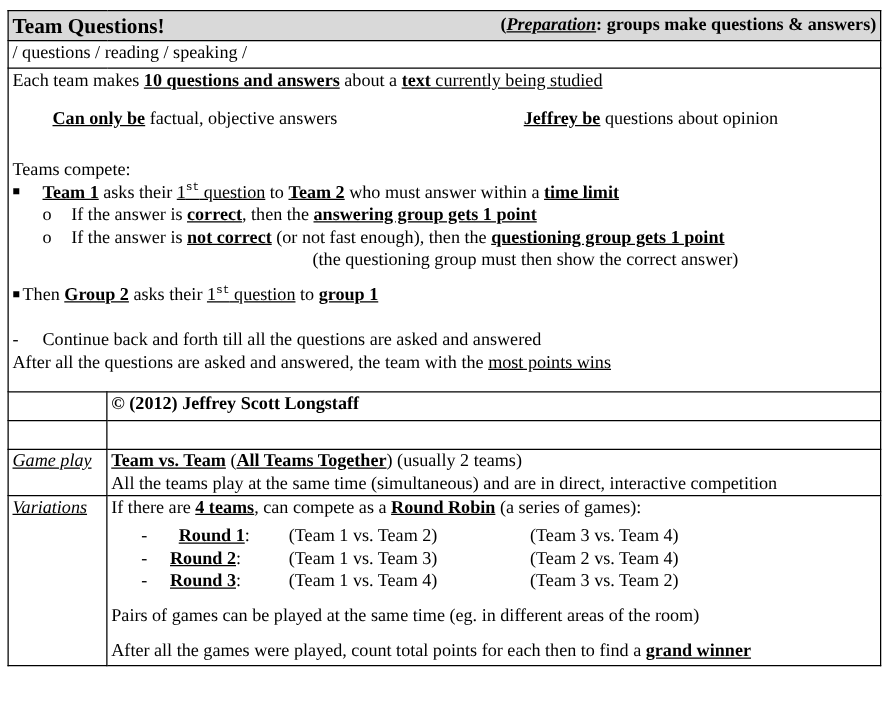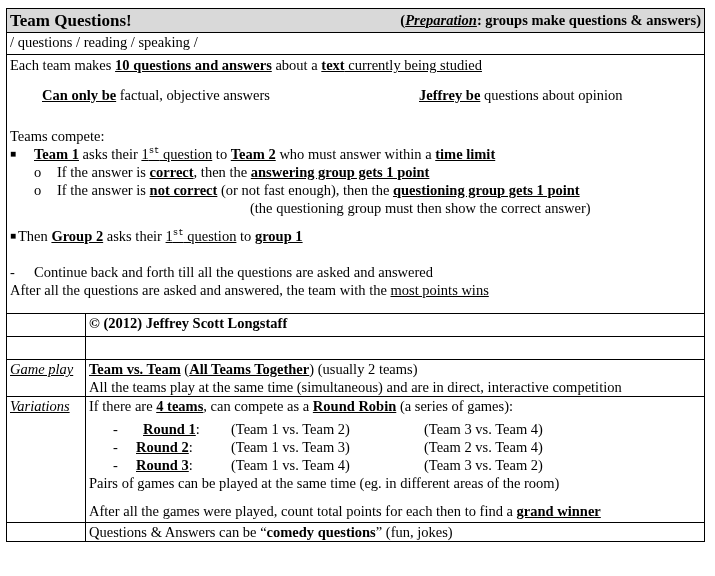--- a/index.html
+++ b/index.html
@@ -100,22 +100,18 @@
         <span class="abs" style="left:47px"><span class="bu">Round 2</span>:</span>
         <span class="abs" style="left:142px">(Team 1 vs. Team 3)</span>
         <span class="abs" style="left:335px">(Team 2 vs. Team 4)</span>
       </div>
       <div class="row">
         <span class="abs" style="left:24px">-</span>
         <span class="abs" style="left:47px"><span class="bu">Round 3</span>:</span>
         <span class="abs" style="left:142px">(Team 1 vs. Team 4)</span>
         <span class="abs" style="left:335px">(Team 3 vs. Team 2)</span>
       </div>
-      <div style="">Pairs of games can be played at the same time (eg. in different areas of the room)</div>
+      <div style="margin-top:10px">Pairs of games can be played at the same time (eg. in different areas of the room)</div>
       <div style="margin-top:10px;margin-bottom:2px"><span>After all the games were played, count total points for each then to find a </span><span class="bu">grand winner</span></div>
     </td>
-  </tr>
-  <tr>
-    <td></td>
-    <td><span>Questions &amp; Answers can be “</span><span class="b">comedy questions</span><span>” (fun, jokes)</span></td>
   </tr>
 </tbody>
   </table>
 
 </body></html>

